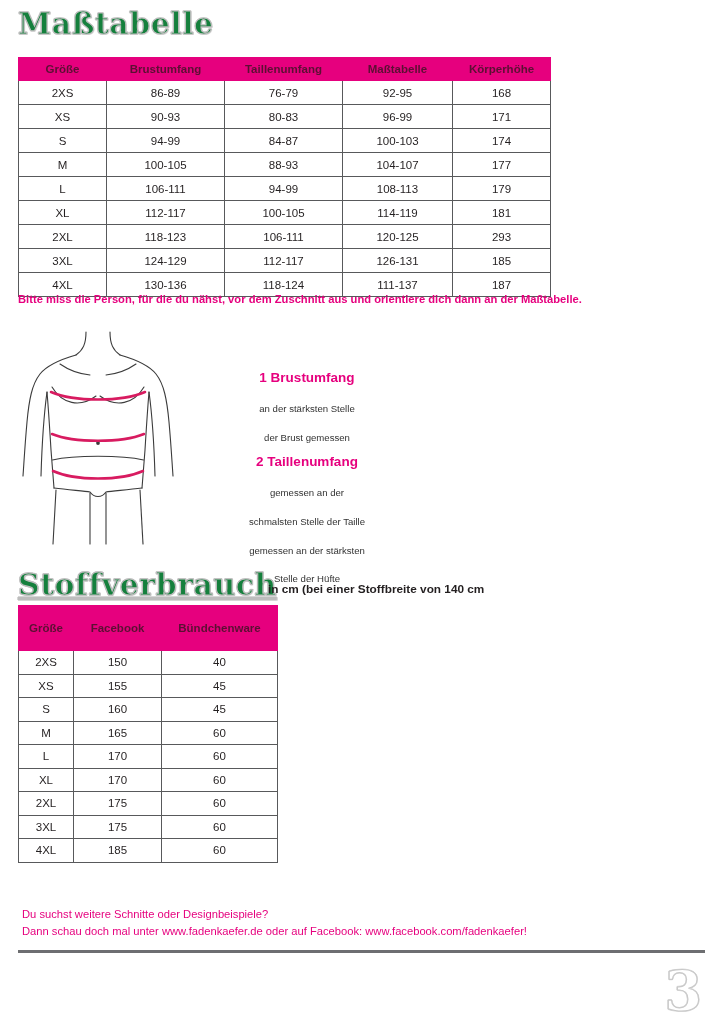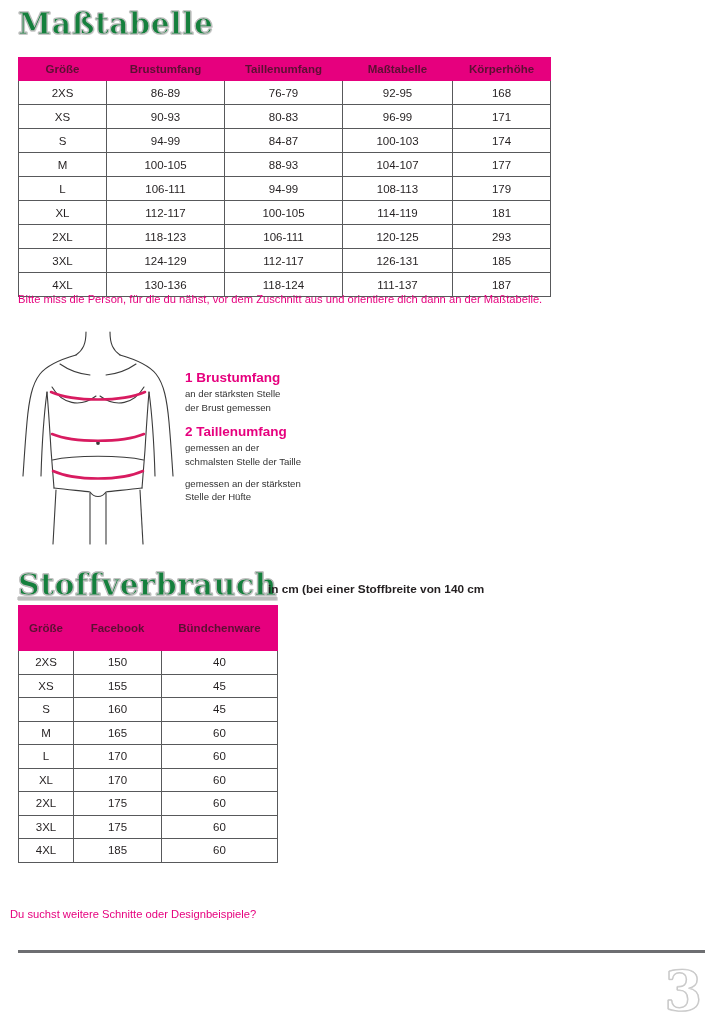--- a/index.html
+++ b/index.html
@@ -77,55 +77,57 @@
   #size-table col.c-height { width: 98px; }
 
   
   .pink-note {
     position: absolute;
     left: 18px;
     color: #e6007e;
     font-size: 11.2px;
     line-height: 1.45;
     white-space: nowrap;
+    font-weight: bold;
   }
   #measure-note { top: 291px; }
 
   
   #figure-block {
     position: absolute;
     left: 18px;
     top: 330px;
     width: 500px;
     height: 225px;
   }
   #body-figure {
     position: absolute;
     left: 0;
     top: 0;
   }
   #legend-list {
     position: absolute;
-    left: 167px;
+    left: 179px;
     top: 40px;
     width: 220px;
+    text-align: center;
   }
   .legend-item { margin-bottom: 9px; }
   .legend-head {
     color: #e6007e;
     font-size: 13.5px;
     font-weight: 700;
     line-height: 1.25;
     white-space: nowrap;
   }
   .legend-desc {
     color: #333333;
     font-size: 9.6px;
     line-height: 1.35;
-    margin-top: 1px;
+    margin-top: 16px;
     white-space: nowrap;
   }
 
   
   #stoff-title {
     position: absolute;
     left: 18px;
     top: 570px;
     text-decoration: underline;
   }
@@ -168,21 +170,21 @@
     height: 22.5px;
     background: #ffffff;
   }
   #fabric-table col.f-size  { width: 55px; }
   #fabric-table col.f-pull  { width: 88px; }
   #fabric-table col.f-bund  { width: 116px; }
 
   
   #footer-note {
     position: absolute;
-    left: 10px;
+    left: 22px;
     top: 906px;
     color: #e6007e;
     font-size: 11.2px;
     line-height: 1.55;
     white-space: nowrap;
   }
   #footer-rule {
     position: absolute;
     left: 18px;
     top: 950px;
@@ -418,15 +420,16 @@
       <tr>
         <td>4XL</td>
         <td>185</td>
         <td>60</td>
       </tr>
     </tbody>
 </table>
 
 <div id="footer-note">
   <div>Du suchst weitere Schnitte oder Designbeispiele?</div>
+  <div>Dann schau doch mal unter www.fadenkaefer.de oder auf Facebook: www.facebook.com/fadenkaefer!</div>
 </div>
 <div id="footer-rule"></div>
 <div id="page-number">3</div>
 
 </body></html>

